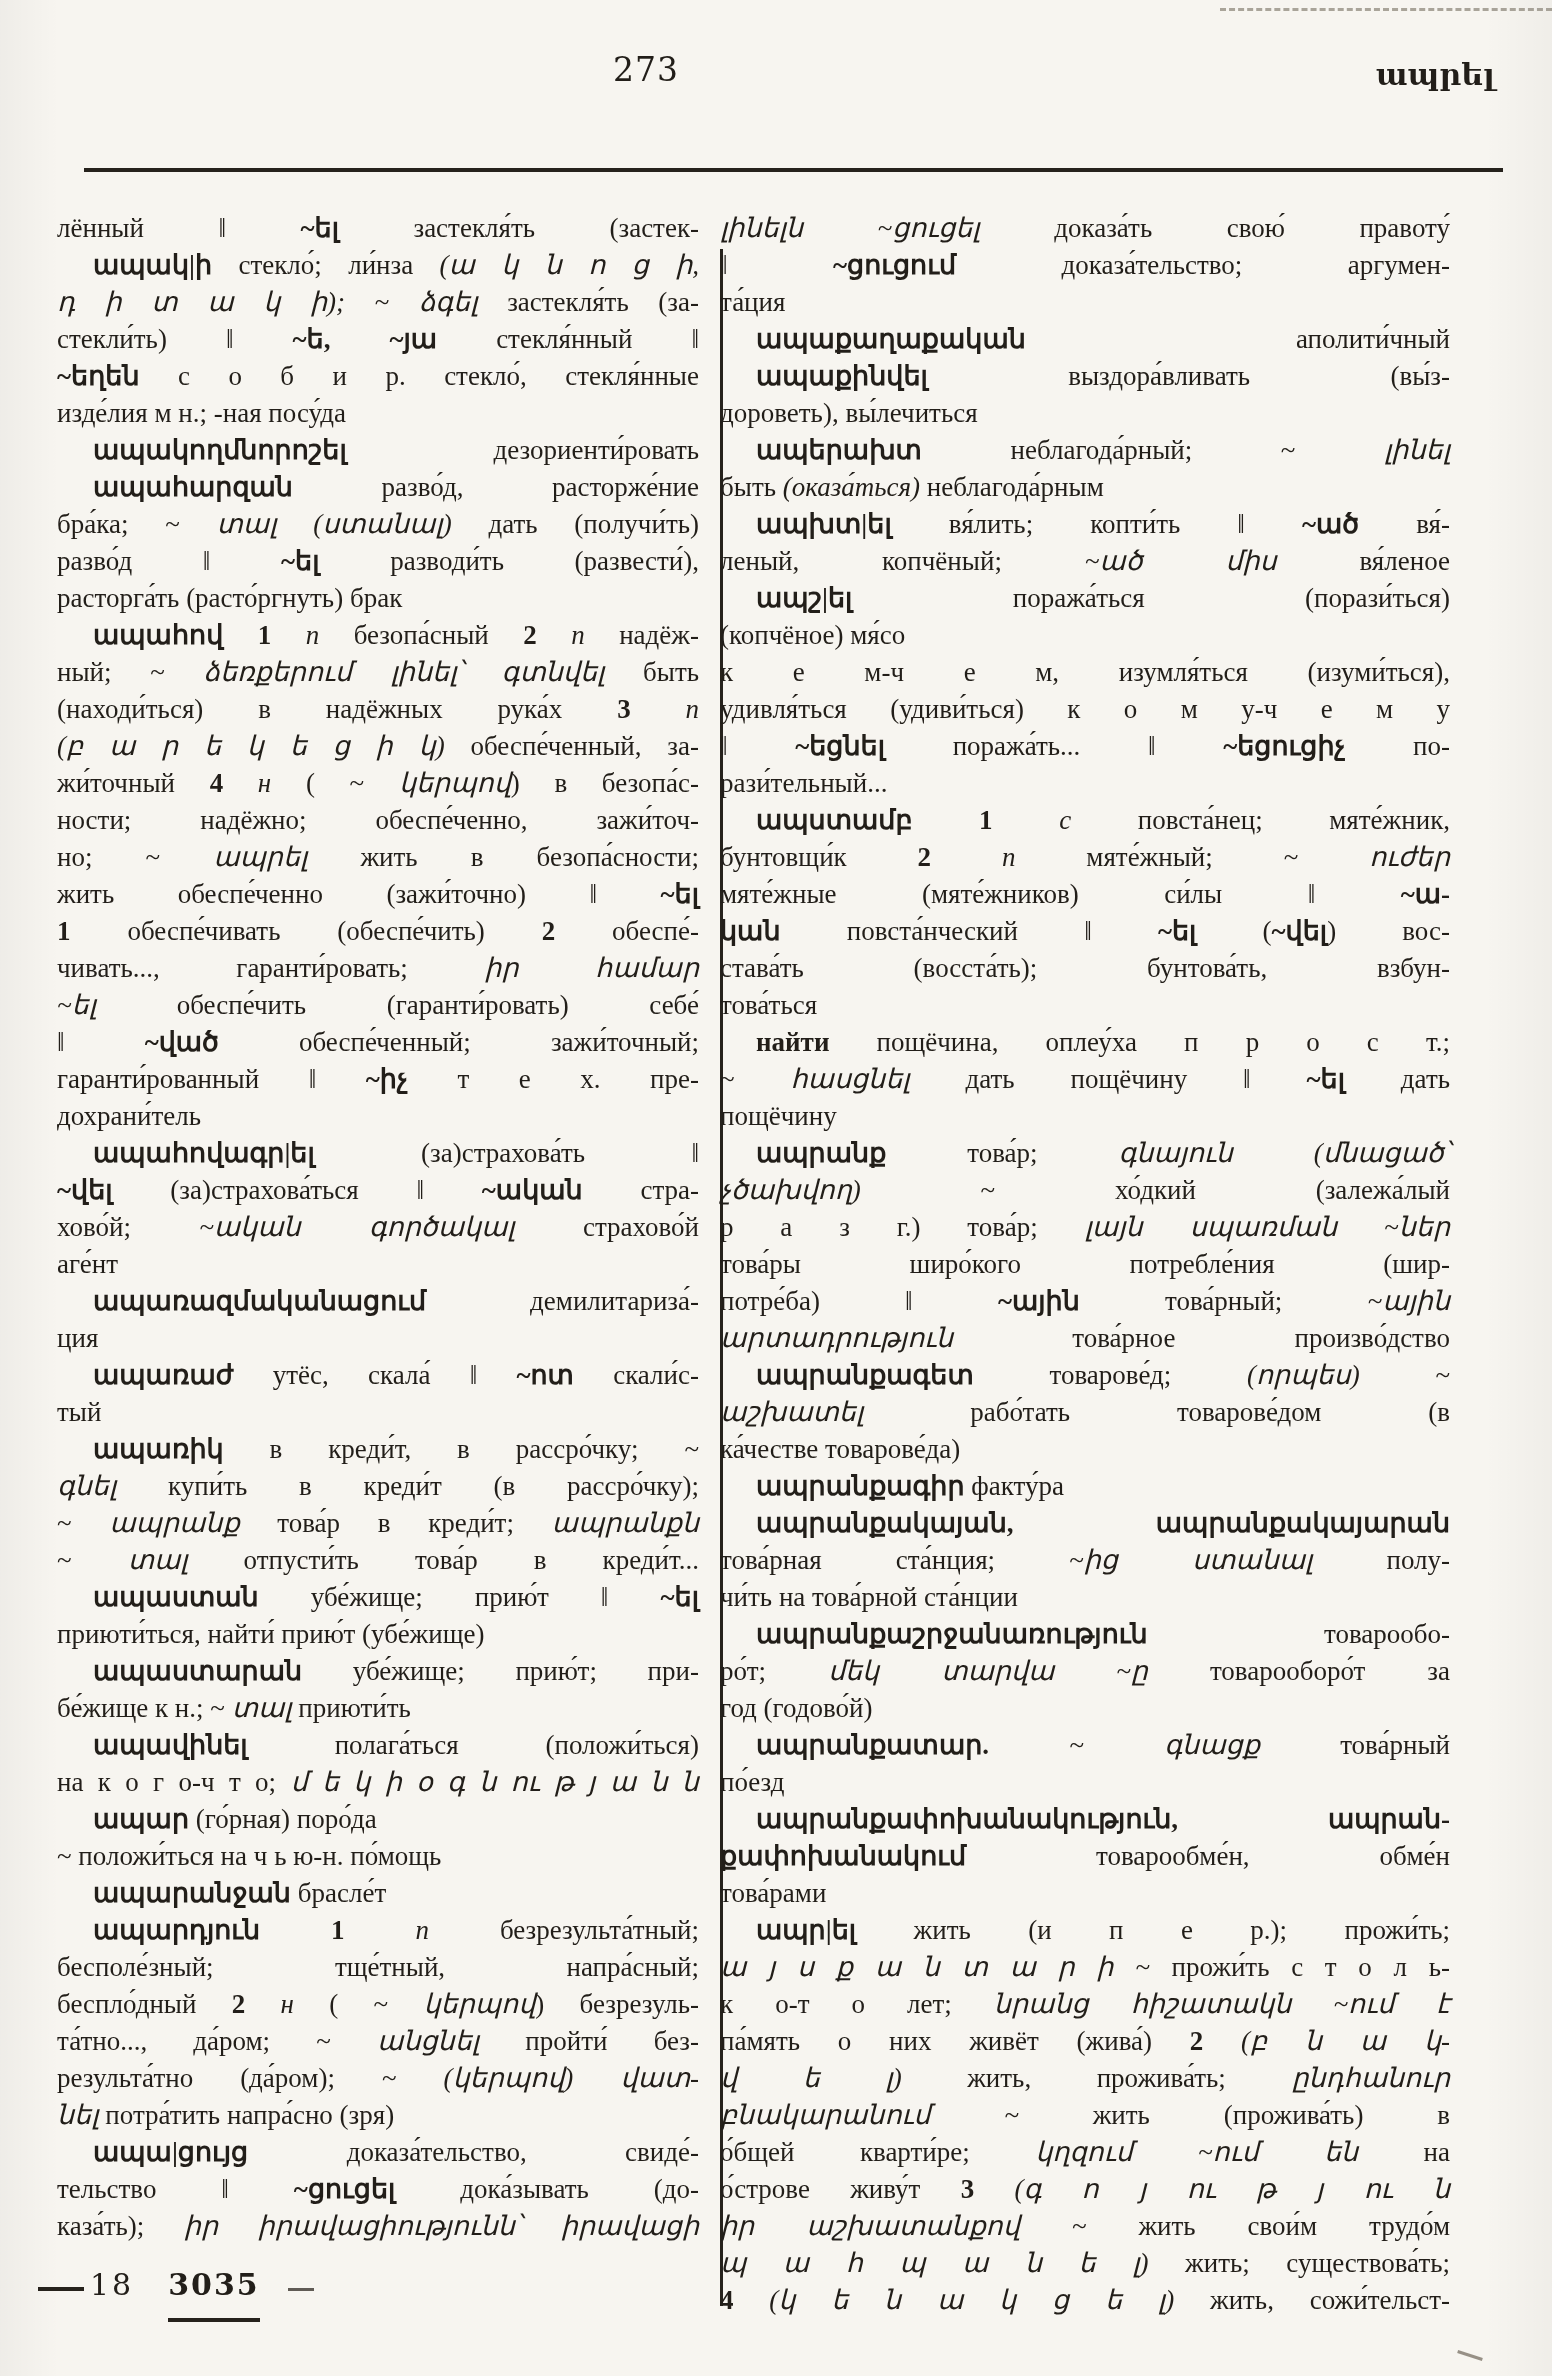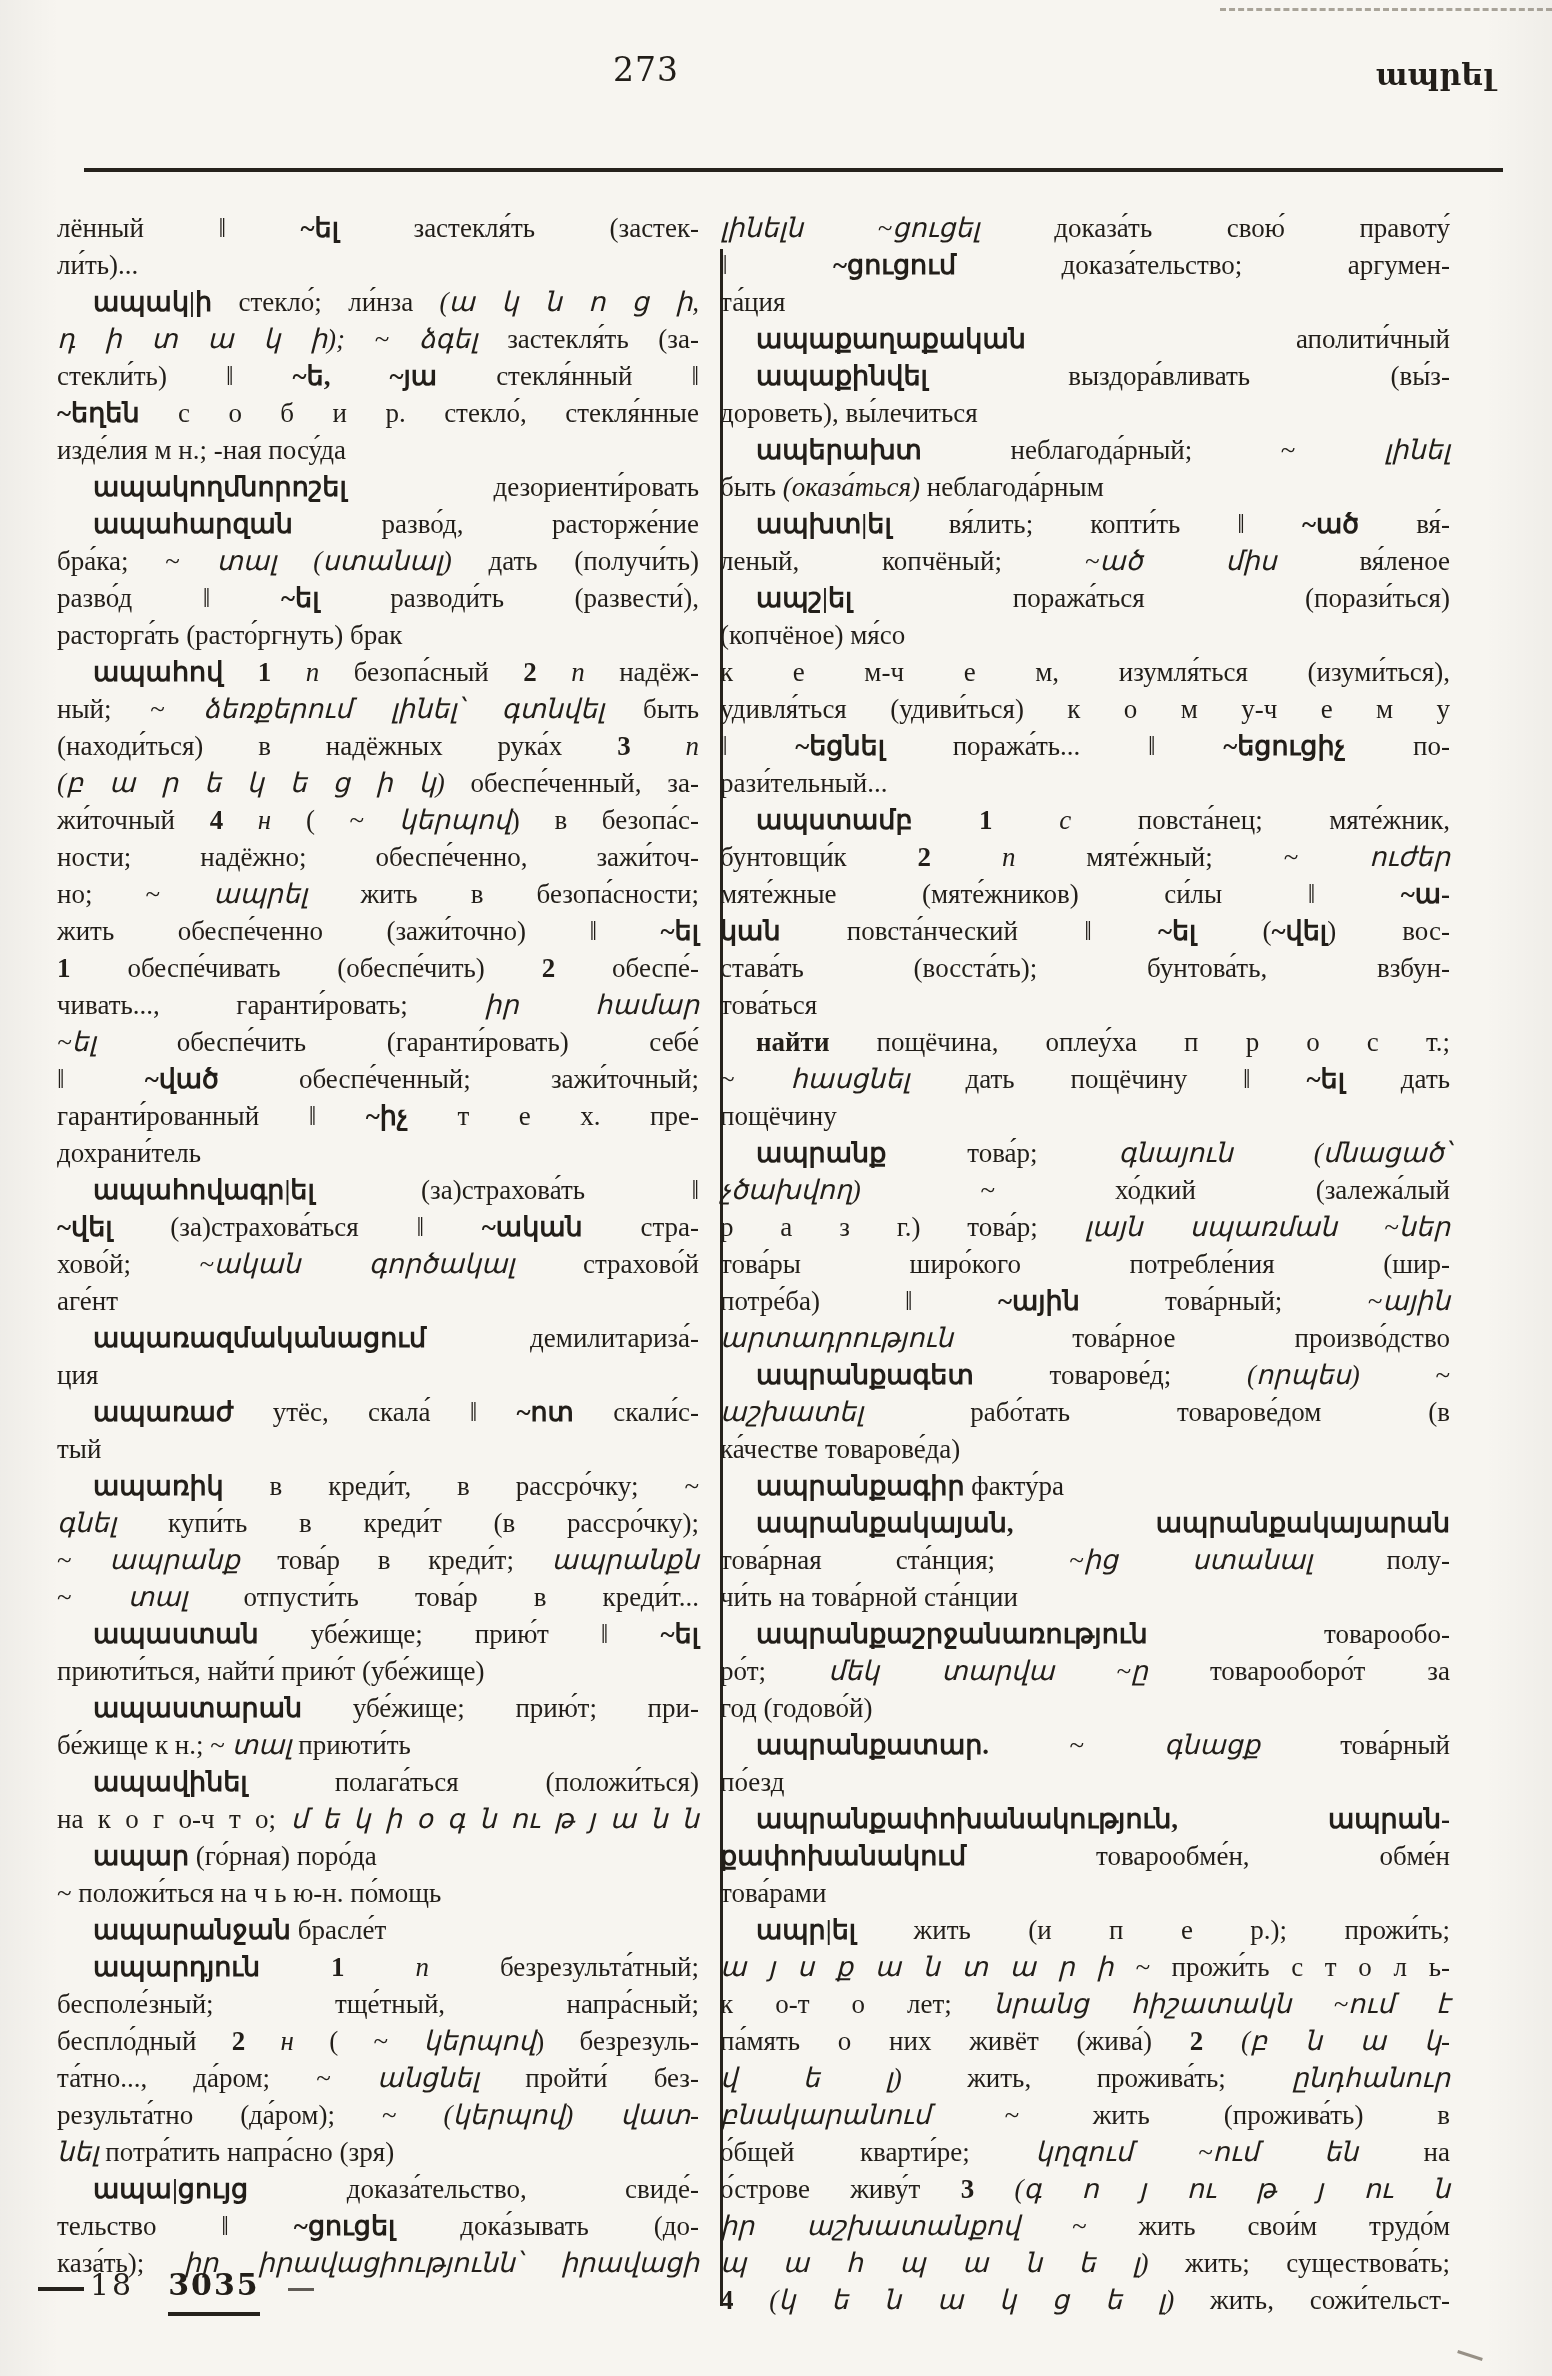--- a/index.html
+++ b/index.html
@@ -43,21 +43,21 @@
     position:absolute;left:38px;top:2267px;
     font-size:30px;
   }
   .footer .lead-dash{
     display:inline-block;width:46px;height:4px;background:#26221c;
     vertical-align:4px;margin-right:6px;
   }
   .footer .sheet{letter-spacing:3px;}
   .footer .code{
     font-weight:bold;margin-left:34px;
-    border-bottom:4px solid #26221c;padding-bottom:10px;letter-spacing:2px;
+    border-bottom:4px solid #26221c;padding-bottom:16px;letter-spacing:2px;
   }
   .footer .tail-dash{
     display:inline-block;width:26px;height:3px;background:#3a352e;
     vertical-align:4px;margin-left:28px;opacity:.8;
   }
   .artifact-top-right{
     position:absolute;top:8px;right:0;width:332px;height:0;
     border-top:3px dashed #8f897d;opacity:.75;
   }
   .artifact-bottom-right{
@@ -71,21 +71,20 @@
 <div class="artifact-top-right"></div>
 
 <div class="page-number">273</div>
 <div class="guide-word">ապրել</div>
 <div class="header-rule"></div>
 
 <div class="column-rule"></div>
 
 <div class="col col-left">
     <div class="line just"><span class="seg-r">лённый ‖ </span><span class="seg-b">~ել</span><span class="seg-r"> застекля́ть (застек-</span></div>
-    <div class="line"><span class="seg-r">ли́ть)...</span></div>
     <div class="line indent just"><span class="seg-b">ապակ|ի</span><span class="seg-r"> стекло́; ли́нза </span><span class="seg-i">(ա կ ն ո ց ի,</span></div>
     <div class="line just"><span class="seg-i">դ ի տ ա կ ի); </span><span class="seg-r">~ </span><span class="seg-i">ձգել</span><span class="seg-r"> застекля́ть (за-</span></div>
     <div class="line just"><span class="seg-r">стекли́ть) ‖ </span><span class="seg-b">~ե, ~յա</span><span class="seg-r"> стекля́нный ‖</span></div>
     <div class="line just"><span class="seg-b">~եղեն</span><span class="seg-r"> с о б и р. стекло́, стекля́нные</span></div>
     <div class="line"><span class="seg-r">изде́лия м н.; -ная посу́да</span></div>
     <div class="line indent just"><span class="seg-b">ապակողմնորոշել</span><span class="seg-r"> дезориенти́ровать</span></div>
     <div class="line indent just"><span class="seg-b">ապահարզան</span><span class="seg-r"> разво́д, расторже́ние</span></div>
     <div class="line just"><span class="seg-r">бра́ка; ~ </span><span class="seg-i">տալ (ստանալ)</span><span class="seg-r"> дать (получи́ть)</span></div>
     <div class="line just"><span class="seg-r">разво́д ‖ </span><span class="seg-b">~ել</span><span class="seg-r"> разводи́ть (развести́),</span></div>
     <div class="line"><span class="seg-r">расторга́ть (расто́ргнуть) брак</span></div>

